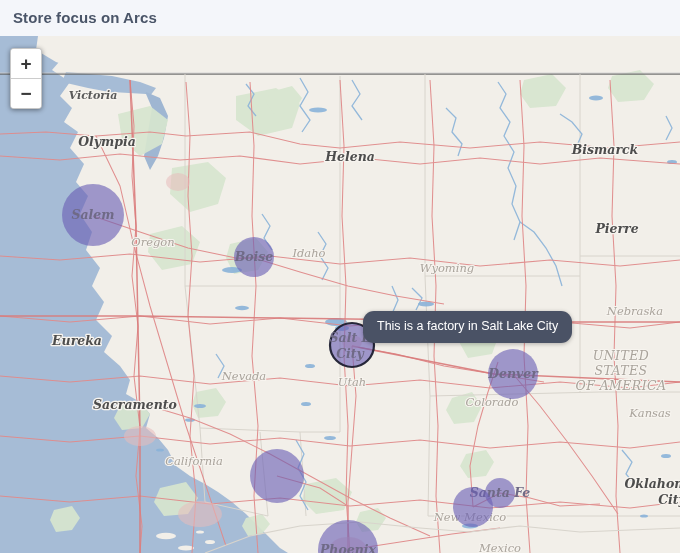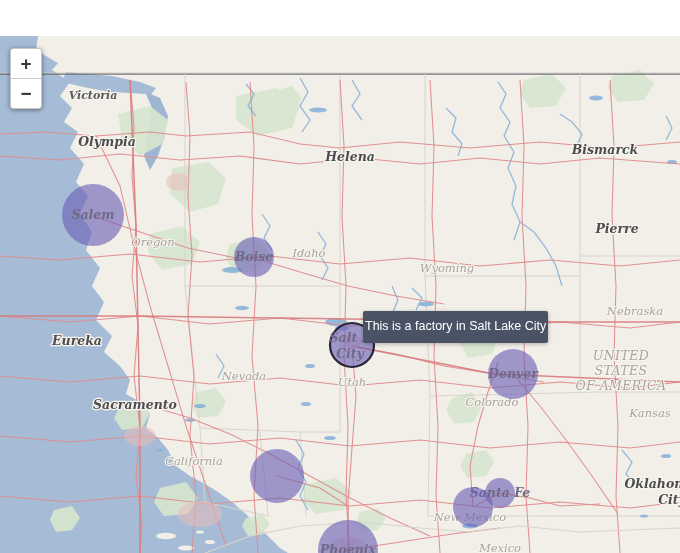--- a/index.html
+++ b/index.html
@@ -141,38 +141,41 @@
     user-select: none;
   }
   #zoom-in { border-bottom: 1px solid #ccc; }
 
   
   #tooltip {
     position: absolute;
     left: 363px;
     top: 275px;
     max-width: 260px;
-    padding: 9px 2px;
+    padding: 9px 14px;
     background: #4a5265;
     color: #ffffff;
     font-family: "Liberation Sans", sans-serif;
     font-size: 12.5px;
     line-height: 1.1;
-    border-radius: 2px;
+    border-radius: 11px;
     white-space: nowrap;
     box-shadow: 0 1px 4px rgba(0,0,0,0.28);
     z-index: 50;
     pointer-events: none;
   }
 </style>
 </head>
 <body>
 
 <div id="app">
 
+  <div id="header">
+    <div id="header-title">Store focus on Arcs</div>
+  </div>
 
   <div id="map">
     <div id="map-tiles">
       <svg id="map-svg" width="680" height="517" viewBox="0 0 680 517" xmlns="http://www.w3.org/2000/svg">
         <defs>
           <clipPath id="vp">
               <rect x="0" y="0" width="680" height="517"></rect>
             </clipPath>
         </defs>
 

